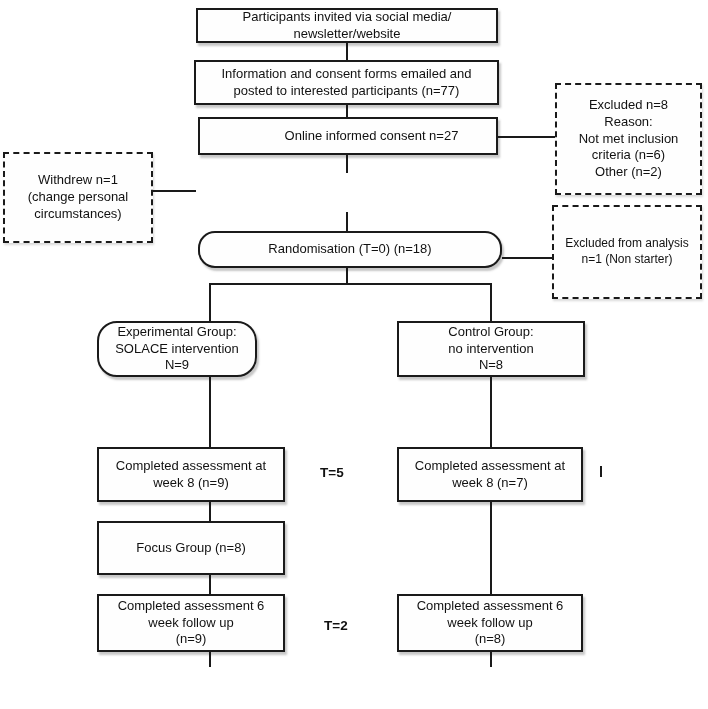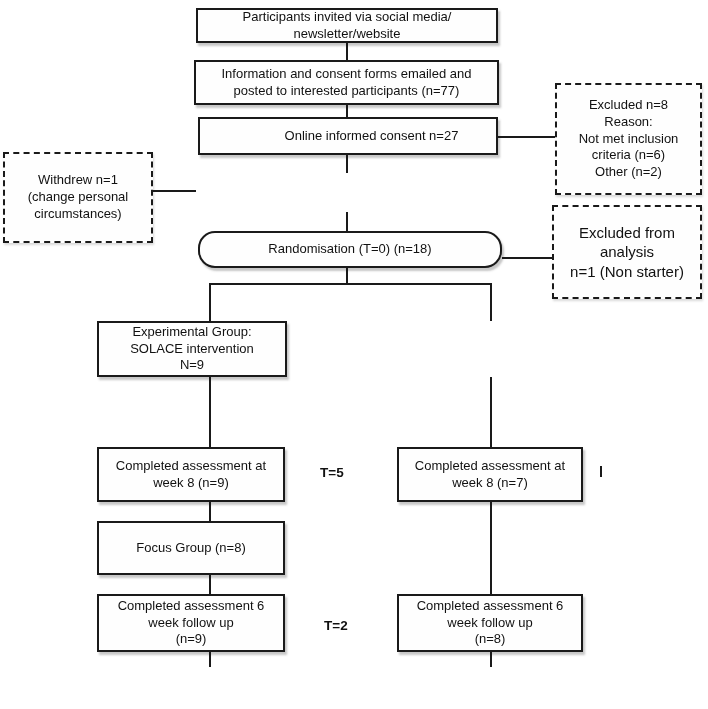--- a/index.html
+++ b/index.html
@@ -81,30 +81,35 @@
 Other (n=2)</span>
   </div>
 
   <div class="box dashed" style="left:3px; top:152px; width:150px; height:91px;">
     <span class="txt">Withdrew n=1
 (change personal
 circumstances)</span>
   </div>
 
   <div class="box dashed" style="left:552px; top:205px; width:150px; height:94px;">
-    <span class="txt" style="font-size:15px;">Excluded from analysis
+    <span class="txt" style="font-size:12px;">Excluded from analysis
 n=1 (Non starter)</span>
   </div>
 
-  <div class="box" style="left:97px; top:321px; width:190px; height:56px;">
+  <div class="box" style="left:97px; top:321px; width:160px; height:56px;border-radius:20px;">
     <span class="txt">Experimental Group:
 SOLACE intervention
 N=9</span>
   </div>
 
+  <div class="box" style="left:397px; top:321px; width:188px; height:56px;">
+    <span class="txt">Control Group:
+no intervention
+N=8</span>
+  </div>
 
   <div class="box" style="left:97px; top:447px; width:188px; height:55px;">
     <span class="txt">Completed assessment at
 week 8 (n=9)</span>
   </div>
 
   <div class="box" style="left:397px; top:447px; width:186px; height:55px;">
     <span class="txt">Completed assessment at
 week 8 (n=7)</span>
   </div>

